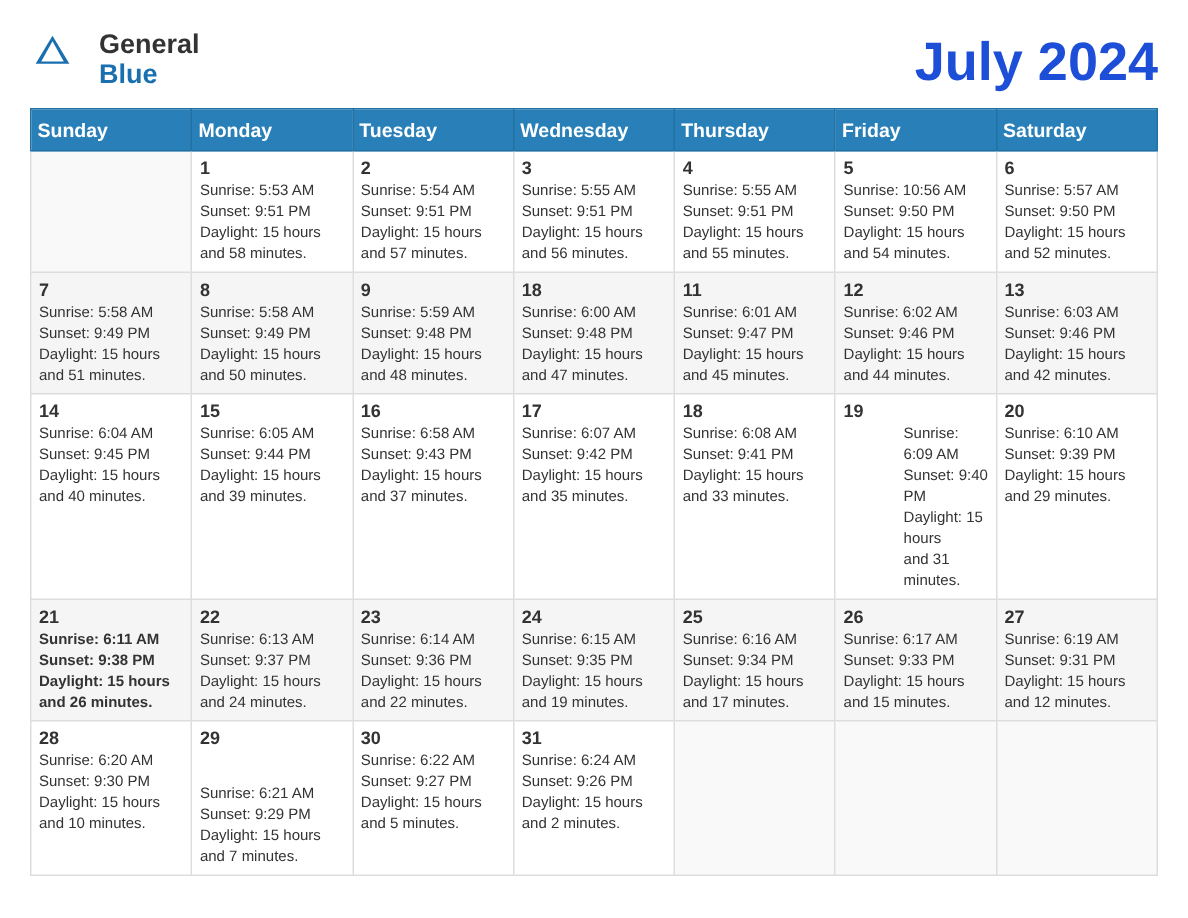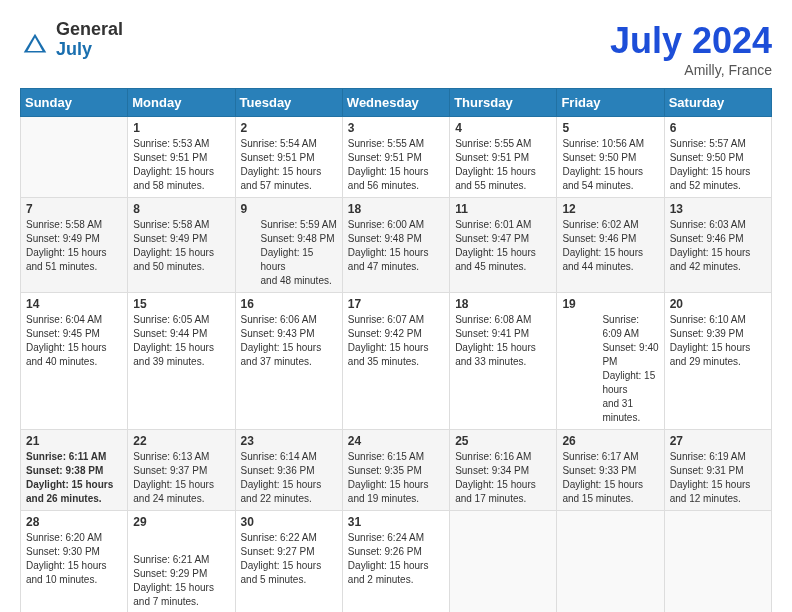--- a/index.html
+++ b/index.html
@@ -11,22 +11,22 @@
       padding: 20px;
     }
     .header {
       display: flex;
       justify-content: space-between;
       align-items: flex-start;
       margin-bottom: 10px;
     }
     .logo {
       display: flex;
-      align-items: flex-end;
-      gap: 6px;
+      align-items: flex-start;
+      gap: 16px;
     }
     .logo-text {
       display: flex;
       flex-direction: column;
       line-height: 1.1;
     }
     .logo-general {
       font-size: 18px;
       font-weight: bold;
       color: #333;
@@ -100,26 +100,25 @@
 <body>
 
 <div class="header">
   <div class="logo">
     <svg class="logo-icon" viewBox="0 0 40 40">
       <polygon points="20,5 35,30 5,30" fill="#1a6faf"></polygon>
       <polygon points="20,10 30,28 10,28" fill="#fff"></polygon>
     </svg>
     <div class="logo-text">
       <span class="logo-general">General</span>
-      <span class="logo-blue">July</span>
+      <span class="logo-blue">Blue</span>
     </div>
   </div>
   <div class="title-block">
     <div class="month-year">July 2024</div>
-    <div class="location">Amilly, France</div>
   </div>
 </div>
 
 <table class="calendar">
   <thead>
     <tr>
     <th>Sunday</th>
         <th>Monday</th>
         <th>Tuesday</th>
         <th>Wednesday</th>
@@ -184,21 +183,21 @@
         </td>
         <td>
           <div class="day-number">8</div>
           <div class="day-info" style="white-space: pre-line;">Sunrise: 5:58 AM
 Sunset: 9:49 PM
 Daylight: 15 hours
 and 50 minutes.</div>
         </td>
         <td>
           <div class="day-number">9</div>
-          <div class="day-info" style="white-space: pre-line; margin-left: 20px;">Sunrise: 5:59 AM
+          <div class="day-info" style="white-space: pre-line;">Sunrise: 5:59 AM
 Sunset: 9:48 PM
 Daylight: 15 hours
 and 48 minutes.</div>
         </td>
         <td>
           <div class="day-number">18</div>
           <div class="day-info" style="white-space: pre-line;">Sunrise: 6:00 AM
 Sunset: 9:48 PM
 Daylight: 15 hours
 and 47 minutes.</div>
@@ -235,21 +234,21 @@
         </td>
         <td>
           <div class="day-number">15</div>
           <div class="day-info" style="white-space: pre-line;">Sunrise: 6:05 AM
 Sunset: 9:44 PM
 Daylight: 15 hours
 and 39 minutes.</div>
         </td>
         <td>
           <div class="day-number">16</div>
-          <div class="day-info" style="white-space: pre-line;">Sunrise: 6:06 AM
+          <div class="day-info" style="white-space: pre-line;">Sunrise: 6:58 AM
 Sunset: 9:43 PM
 Daylight: 15 hours
 and 37 minutes.</div>
         </td>
         <td>
           <div class="day-number">17</div>
           <div class="day-info" style="white-space: pre-line;">Sunrise: 6:07 AM
 Sunset: 9:42 PM
 Daylight: 15 hours
 and 35 minutes.</div>

